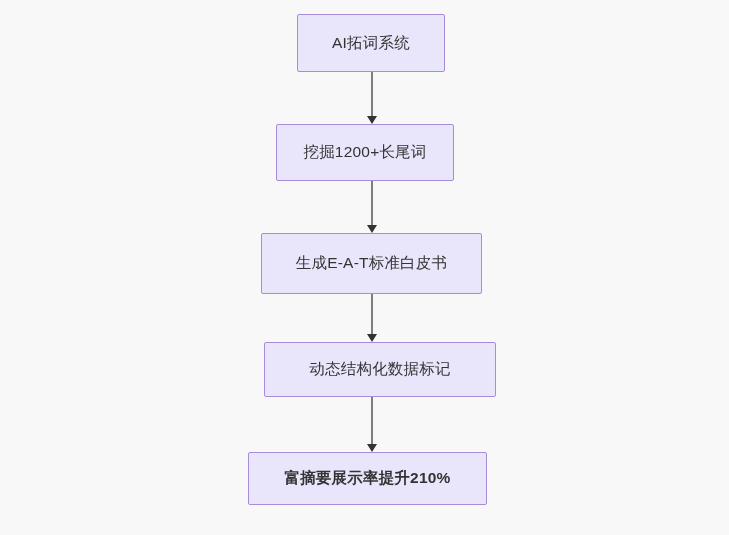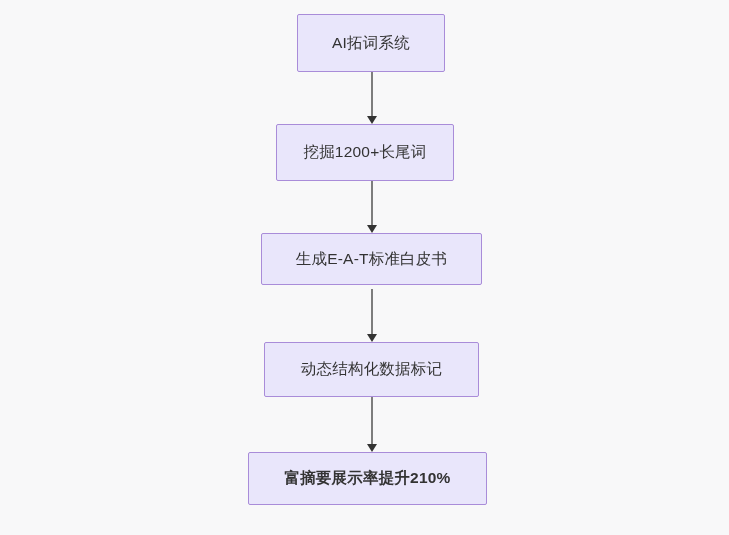--- a/index.html
+++ b/index.html
@@ -76,22 +76,22 @@
     <div class="edge" style="left: 371px; top: 397px;">
       <div class="edge-line" style="height: 48px;"></div>
       <div class="edge-arrow" style="top: 47px;"></div>
     </div>
     <div class="node" style="left: 297px; top: 14px; width: 148px; height: 58px;">
       <span class="node-label">AI拓词系统</span>
     </div>
     <div class="node" style="left: 276px; top: 124px; width: 178px; height: 57px;">
       <span class="node-label">挖掘1200+长尾词</span>
     </div>
-    <div class="node" style="left: 261px; top: 233px; width: 221px; height: 52px;">
+    <div class="node" style="left: 261px; top: 233px; width: 221px; height: 61px;">
       <span class="node-label">生成E-A-T标准白皮书</span>
     </div>
-    <div class="node" style="left: 264px; top: 342px; width: 215px; height: 55px;">
+    <div class="node" style="left: 264px; top: 342px; width: 232px; height: 55px;">
       <span class="node-label">动态结构化数据标记</span>
     </div>
     <div class="node" style="left: 248px; top: 452px; width: 239px; height: 53px; font-weight: bold;">
       <span class="node-label">富摘要展示率提升210%</span>
     </div>
   </div>
 
 </body></html>

